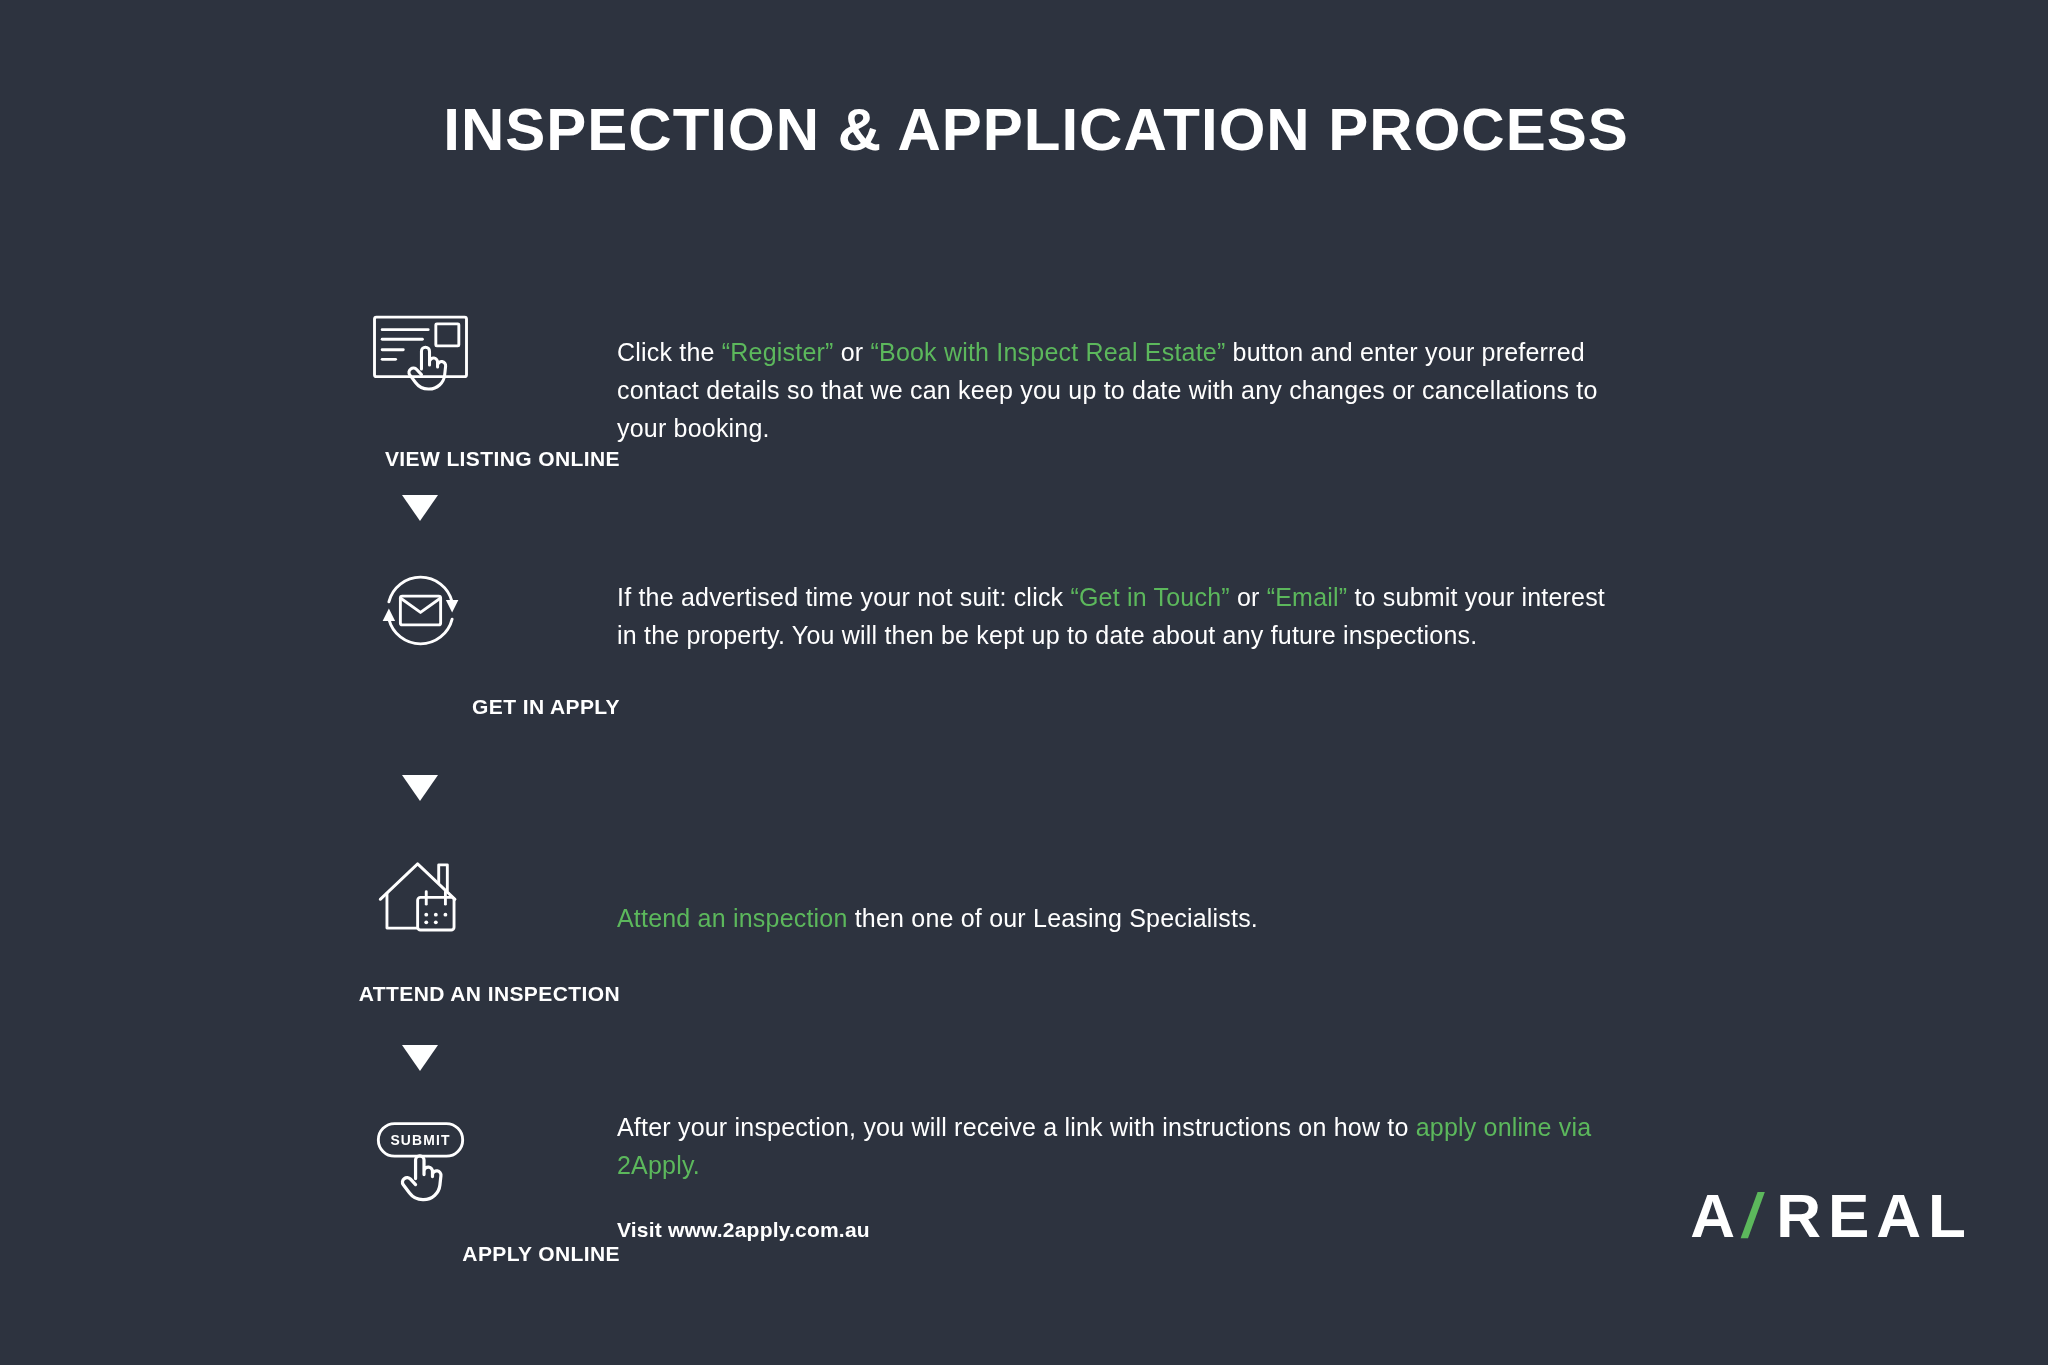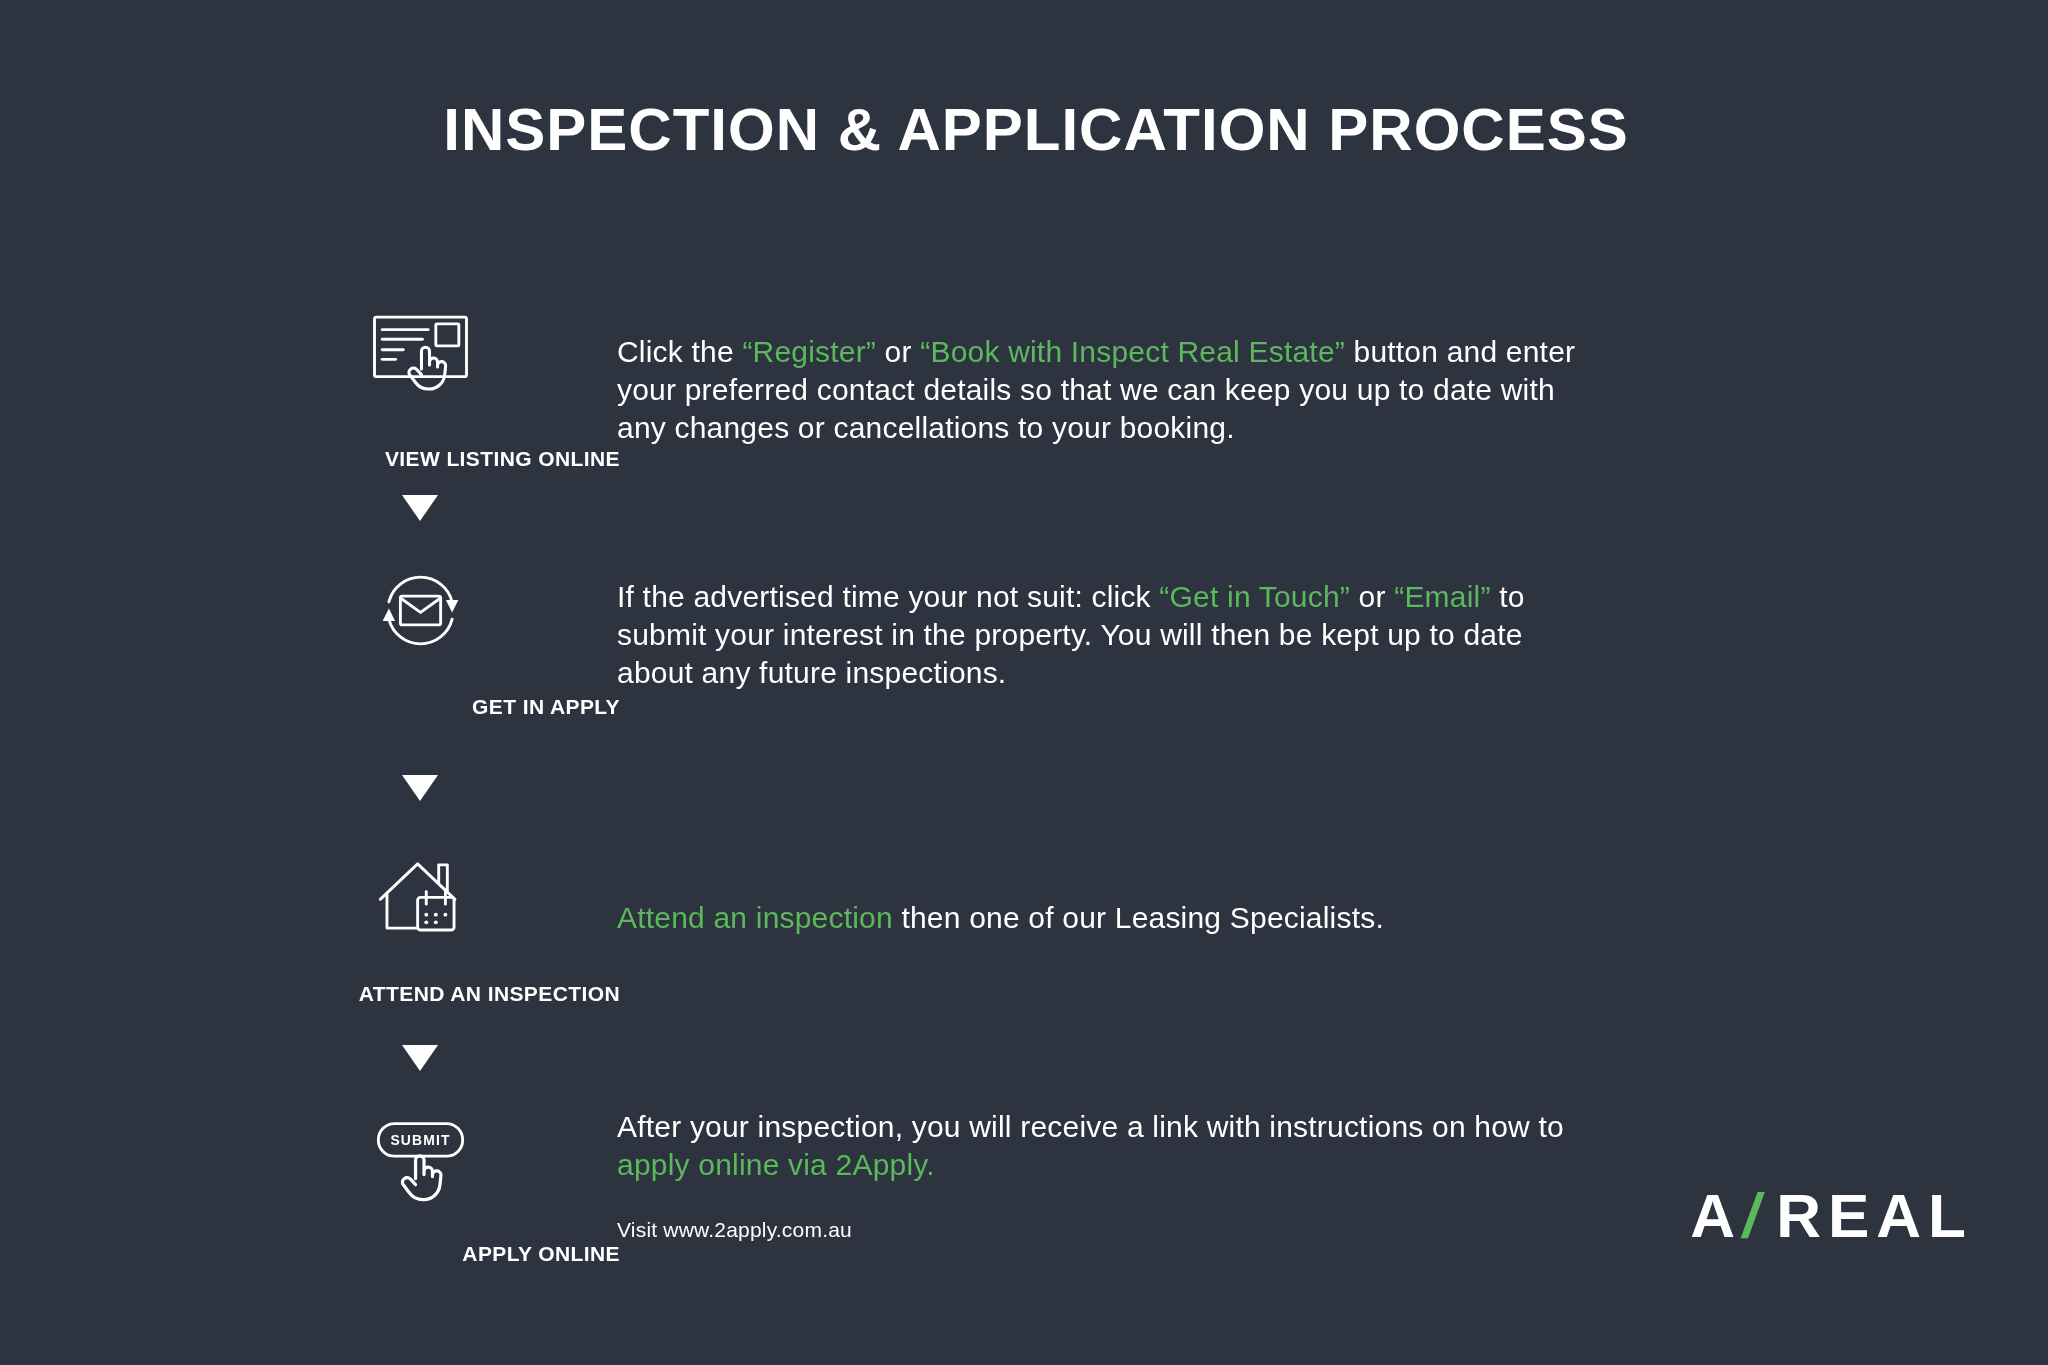--- a/index.html
+++ b/index.html
@@ -25,37 +25,37 @@
     position:absolute;left:300px;width:240px;
     display:flex;justify-content:center;text-align:center;
   }
   .step-label{
     position:absolute;left:220px;width:400px;
     text-align:right;
     font-size:21px;font-weight:700;letter-spacing:0.4px;
   }
   .desc{
     position:absolute;left:617px;width:990px;
-    font-size:30px;line-height:38px;letter-spacing:0.2px;
+    font-size:25px;line-height:38px;letter-spacing:0.2px;
   }
   .seg-green{color:var(--green,#5cb85c);}
   .seg-white{color:inherit;}
   .arrow{
     position:absolute;left:402px;width:0;height:0;
     border-left:18px solid transparent;
     border-right:18px solid transparent;
     border-top:26px solid #ffffff;
   }
   .s1i{top:298px}.s2i{top:553px}.s3i{top:838px}.s4i{top:1112px}
   .l1{top:447px}.l2{top:695px}.l3{top:982px}.l4{top:1242px}
   .d1{top:333px}.d2{top:578px}.d3{top:899px}.d4{top:1108px}
   .a1{top:495px}.a2{top:775px}.a3{top:1045px}
   .note{
     position:absolute;left:617px;top:1218px;
-    font-size:21px;font-weight:400;letter-spacing:0.2px;
+    font-size:21px;font-weight:700;letter-spacing:0.2px;
   }
   .logo{
     position:absolute;top:1180px;right:75px;
     display:flex;align-items:center;
     font-size:62px;font-weight:800;letter-spacing:7px;
   }
   .logo-slash{
     color:var(--green,#5cb85c);
     display:inline-block;
     transform:skewX(-10deg);

